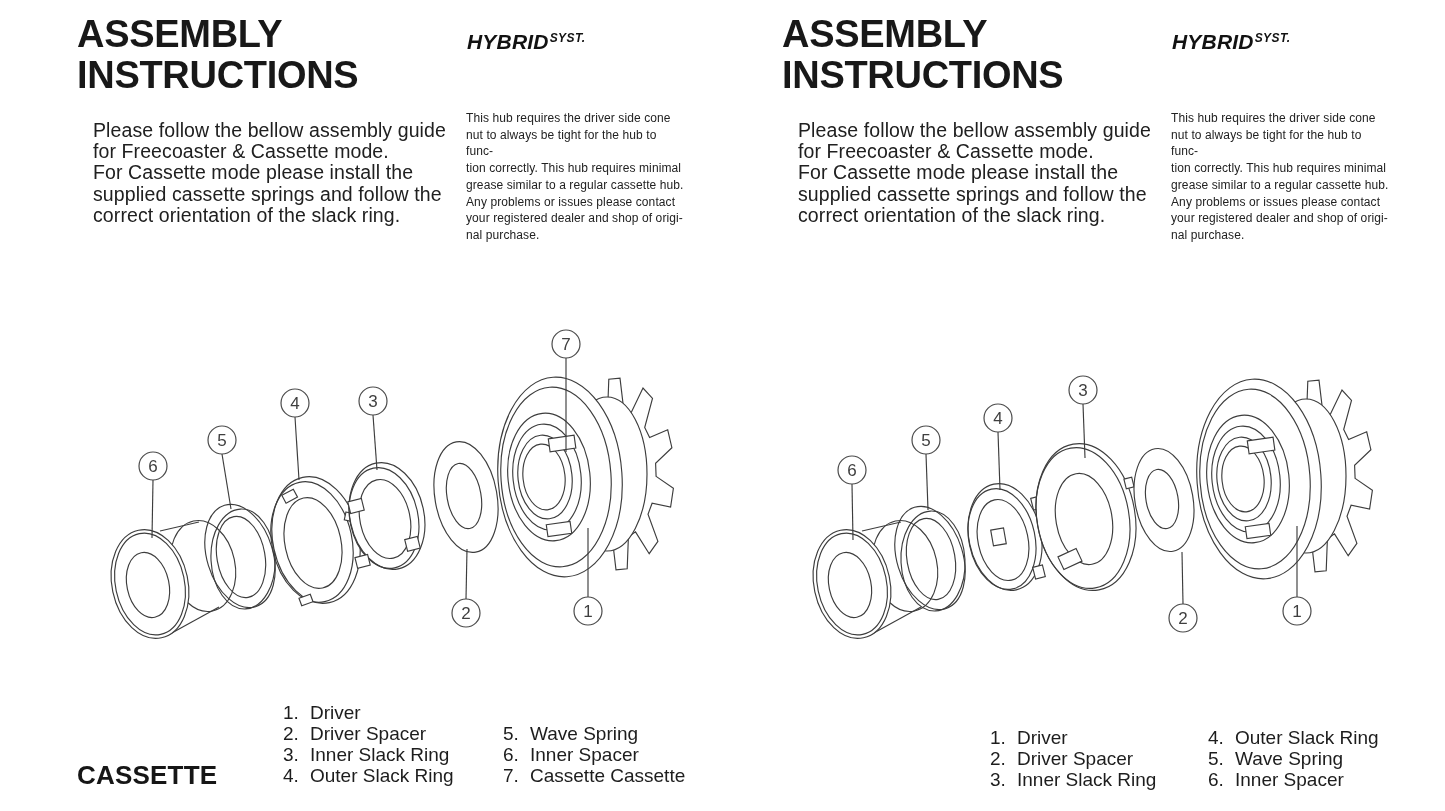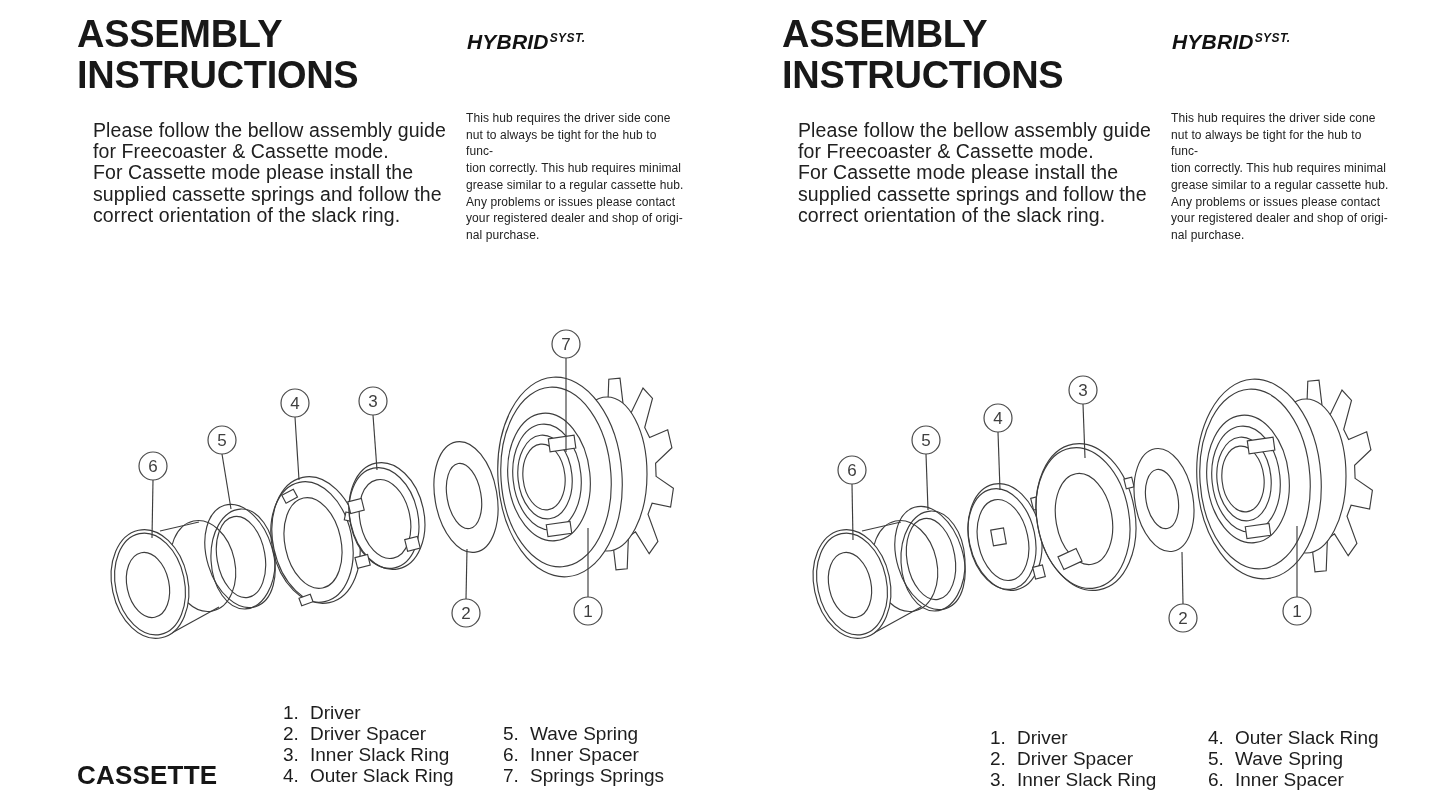--- a/index.html
+++ b/index.html
@@ -177,21 +177,21 @@
 
   <div class="abs parts-col" style="left:283px; top:702px;">
     <div class="part-row"><span class="part-num">1.</span><span>Driver</span></div>
     <div class="part-row"><span class="part-num">2.</span><span>Driver Spacer</span></div>
     <div class="part-row"><span class="part-num">3.</span><span>Inner Slack Ring</span></div>
     <div class="part-row"><span class="part-num">4.</span><span>Outer Slack Ring</span></div>
   </div>
   <div class="abs parts-col" style="left:503px; top:723px;">
     <div class="part-row"><span class="part-num">5.</span><span>Wave Spring</span></div>
     <div class="part-row"><span class="part-num">6.</span><span>Inner Spacer</span></div>
-    <div class="part-row"><span class="part-num">7.</span><span>Springs Springs</span></div>
+    <div class="part-row"><span class="part-num">7.</span><span>Cassette Cassette</span></div>
   </div>
 
   <div class="abs mode-label">CASSETTE</div>
 </div>
 
 <div class="panel panel-right">
 
   <div class="abs title">ASSEMBLY
 INSTRUCTIONS</div>
 

